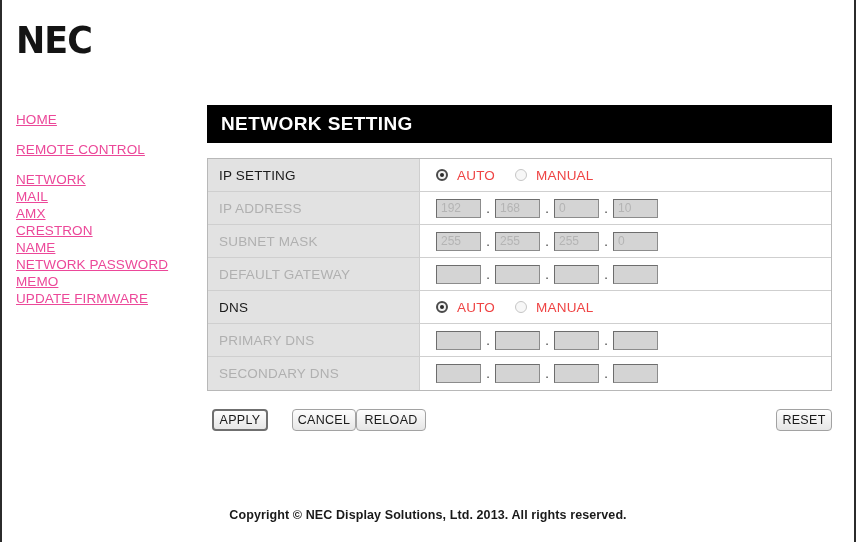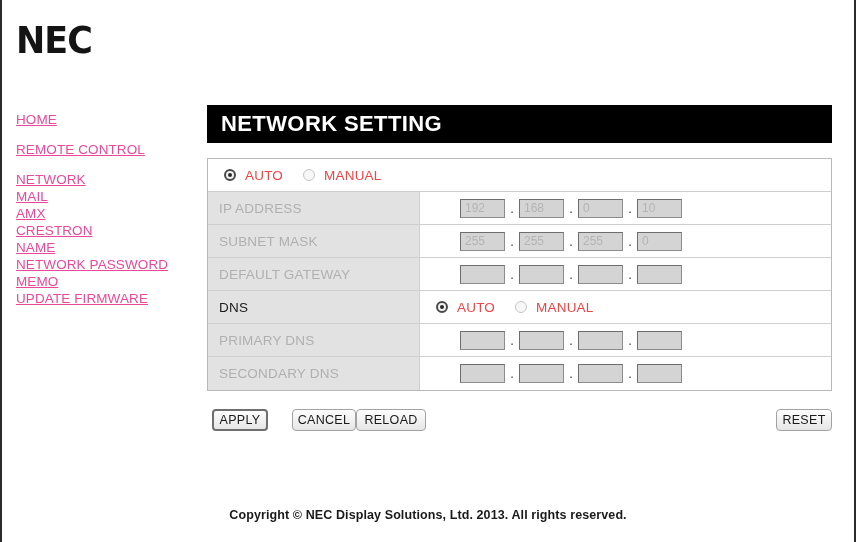--- a/index.html
+++ b/index.html
@@ -60,21 +60,21 @@
 
   
   .titlebar {
     position: absolute;
     left: 205px;
     top: 105px;
     width: 625px;
     height: 38px;
     background: #000000;
     color: #ffffff;
-    font-size: 22px;
+    font-size: 19px;
     font-weight: bold;
     letter-spacing: 0.4px;
     display: flex;
     align-items: center;
     padding-left: 14px;
     box-sizing: border-box;
   }
 
   
   .table {
@@ -153,21 +153,20 @@
   .radio-label {
     font-size: 13.5px;
     color: #ef4444;
     letter-spacing: 0.2px;
   }
 
   
   .quad {
     display: flex;
     align-items: center;
-    margin-left: 24px;
   }
   .ipbox {
     width: 45px;
     height: 19px;
     background: #d4d4d4;
     border: 1px solid #8c8c8c;
     border-top-color: #6d6d6d;
     border-left-color: #6d6d6d;
     box-sizing: border-box;
     font-family: "Liberation Sans", sans-serif;
@@ -252,20 +251,21 @@
       <a href="#">MEMO</a>
       <a href="#">UPDATE FIRMWARE</a>
     </div>
   </div>
 
   <div class="titlebar">NETWORK SETTING</div>
 
   <div class="table">
 
     <div class="row">
+      <div class="cell-label">IP SETTING</div>
       <div class="cell-value">
         <div class="radio-group">
           <div class="radio-opt">
             <span class="radio on"></span>
             <span class="radio-label">AUTO</span>
           </div>
           <div class="radio-opt">
             <span class="radio off"></span>
             <span class="radio-label">MANUAL</span>
           </div>

